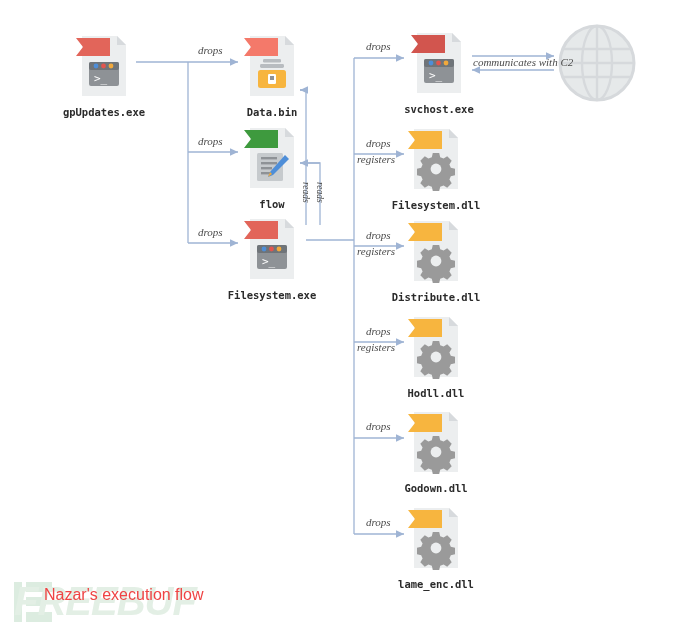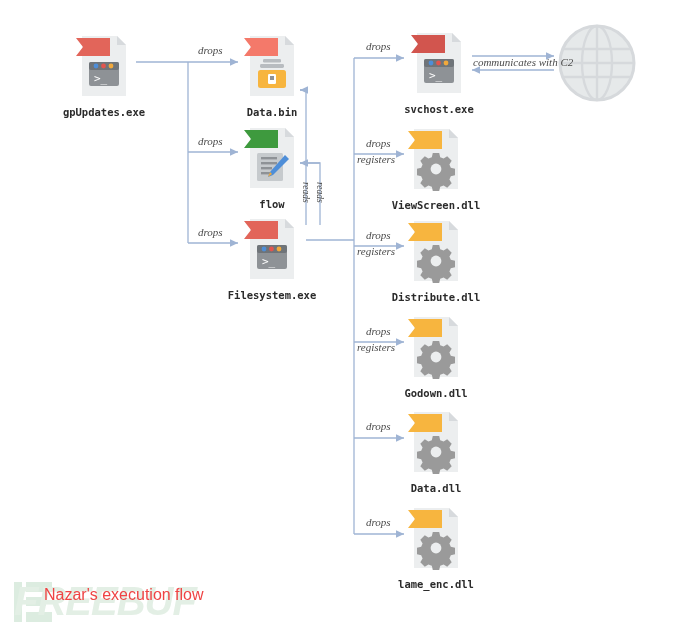--- a/index.html
+++ b/index.html
@@ -191,21 +191,21 @@
       <svg viewBox="0 0 56 68" width="56" height="68">
         <path d="M6,4 H41 L50,13 V64 H6 Z" fill="#eceeef"></path>
         <path d="M41,4 L50,13 H41 Z" fill="#d7dadd"></path>
         <path d="M0,6 H34 V24 H0 L7,15 Z" fill="#f7b53f"></path>
         <g fill="#9a9a9a" transform="translate(28,44)">
           <path d="M-3.2,-16 h6.4 l1,4.2 3.4,1.4 3.6,-2.3 4.5,4.5 -2.3,3.6 1.4,3.4 4.2,1 v6.4 l-4.2,1 -1.4,3.4 2.3,3.6 -4.5,4.5 -3.6,-2.3 -3.4,1.4 -1,4.2 h-6.4 l-1,-4.2 -3.4,-1.4 -3.6,2.3 -4.5,-4.5 2.3,-3.6 -1.4,-3.4 -4.2,-1 v-6.4 l4.2,-1 1.4,-3.4 -2.3,-3.6 4.5,-4.5 3.6,2.3 3.4,-1.4 z"></path>
         </g>
         <circle cx="28" cy="44" r="5.4" fill="#eceeef"></circle>
       </svg>
     </div>
-    <div class="nodelabel">ViewScreen.dll</div>
+    <div class="nodelabel">Filesystem.dll</div>
   </div>
 
   <div class="node" style="left:436px;top:251px;">
     <div class="fileicon">
       <svg viewBox="0 0 56 68" width="56" height="68">
         <path d="M6,4 H41 L50,13 V64 H6 Z" fill="#eceeef"></path>
         <path d="M41,4 L50,13 H41 Z" fill="#d7dadd"></path>
         <path d="M0,6 H34 V24 H0 L7,15 Z" fill="#f7b53f"></path>
         <g fill="#9a9a9a" transform="translate(28,44)">
           <path d="M-3.2,-16 h6.4 l1,4.2 3.4,1.4 3.6,-2.3 4.5,4.5 -2.3,3.6 1.4,3.4 4.2,1 v6.4 l-4.2,1 -1.4,3.4 2.3,3.6 -4.5,4.5 -3.6,-2.3 -3.4,1.4 -1,4.2 h-6.4 l-1,-4.2 -3.4,-1.4 -3.6,2.3 -4.5,-4.5 2.3,-3.6 -1.4,-3.4 -4.2,-1 v-6.4 l4.2,-1 1.4,-3.4 -2.3,-3.6 4.5,-4.5 3.6,2.3 3.4,-1.4 z"></path>
@@ -221,36 +221,36 @@
       <svg viewBox="0 0 56 68" width="56" height="68">
         <path d="M6,4 H41 L50,13 V64 H6 Z" fill="#eceeef"></path>
         <path d="M41,4 L50,13 H41 Z" fill="#d7dadd"></path>
         <path d="M0,6 H34 V24 H0 L7,15 Z" fill="#f7b53f"></path>
         <g fill="#9a9a9a" transform="translate(28,44)">
           <path d="M-3.2,-16 h6.4 l1,4.2 3.4,1.4 3.6,-2.3 4.5,4.5 -2.3,3.6 1.4,3.4 4.2,1 v6.4 l-4.2,1 -1.4,3.4 2.3,3.6 -4.5,4.5 -3.6,-2.3 -3.4,1.4 -1,4.2 h-6.4 l-1,-4.2 -3.4,-1.4 -3.6,2.3 -4.5,-4.5 2.3,-3.6 -1.4,-3.4 -4.2,-1 v-6.4 l4.2,-1 1.4,-3.4 -2.3,-3.6 4.5,-4.5 3.6,2.3 3.4,-1.4 z"></path>
         </g>
         <circle cx="28" cy="44" r="5.4" fill="#eceeef"></circle>
       </svg>
     </div>
+    <div class="nodelabel">Hodll.dll</div>
+  </div>
+
+  <div class="node" style="left:436px;top:442px;">
+    <div class="fileicon">
+      <svg viewBox="0 0 56 68" width="56" height="68">
+        <path d="M6,4 H41 L50,13 V64 H6 Z" fill="#eceeef"></path>
+        <path d="M41,4 L50,13 H41 Z" fill="#d7dadd"></path>
+        <path d="M0,6 H34 V24 H0 L7,15 Z" fill="#f7b53f"></path>
+        <g fill="#9a9a9a" transform="translate(28,44)">
+          <path d="M-3.2,-16 h6.4 l1,4.2 3.4,1.4 3.6,-2.3 4.5,4.5 -2.3,3.6 1.4,3.4 4.2,1 v6.4 l-4.2,1 -1.4,3.4 2.3,3.6 -4.5,4.5 -3.6,-2.3 -3.4,1.4 -1,4.2 h-6.4 l-1,-4.2 -3.4,-1.4 -3.6,2.3 -4.5,-4.5 2.3,-3.6 -1.4,-3.4 -4.2,-1 v-6.4 l4.2,-1 1.4,-3.4 -2.3,-3.6 4.5,-4.5 3.6,2.3 3.4,-1.4 z"></path>
+        </g>
+        <circle cx="28" cy="44" r="5.4" fill="#eceeef"></circle>
+      </svg>
+    </div>
     <div class="nodelabel">Godown.dll</div>
-  </div>
-
-  <div class="node" style="left:436px;top:442px;">
-    <div class="fileicon">
-      <svg viewBox="0 0 56 68" width="56" height="68">
-        <path d="M6,4 H41 L50,13 V64 H6 Z" fill="#eceeef"></path>
-        <path d="M41,4 L50,13 H41 Z" fill="#d7dadd"></path>
-        <path d="M0,6 H34 V24 H0 L7,15 Z" fill="#f7b53f"></path>
-        <g fill="#9a9a9a" transform="translate(28,44)">
-          <path d="M-3.2,-16 h6.4 l1,4.2 3.4,1.4 3.6,-2.3 4.5,4.5 -2.3,3.6 1.4,3.4 4.2,1 v6.4 l-4.2,1 -1.4,3.4 2.3,3.6 -4.5,4.5 -3.6,-2.3 -3.4,1.4 -1,4.2 h-6.4 l-1,-4.2 -3.4,-1.4 -3.6,2.3 -4.5,-4.5 2.3,-3.6 -1.4,-3.4 -4.2,-1 v-6.4 l4.2,-1 1.4,-3.4 -2.3,-3.6 4.5,-4.5 3.6,2.3 3.4,-1.4 z"></path>
-        </g>
-        <circle cx="28" cy="44" r="5.4" fill="#eceeef"></circle>
-      </svg>
-    </div>
-    <div class="nodelabel">Data.dll</div>
   </div>
 
   <div class="node" style="left:436px;top:538px;">
     <div class="fileicon">
       <svg viewBox="0 0 56 68" width="56" height="68">
         <path d="M6,4 H41 L50,13 V64 H6 Z" fill="#eceeef"></path>
         <path d="M41,4 L50,13 H41 Z" fill="#d7dadd"></path>
         <path d="M0,6 H34 V24 H0 L7,15 Z" fill="#f7b53f"></path>
         <g fill="#9a9a9a" transform="translate(28,44)">
           <path d="M-3.2,-16 h6.4 l1,4.2 3.4,1.4 3.6,-2.3 4.5,4.5 -2.3,3.6 1.4,3.4 4.2,1 v6.4 l-4.2,1 -1.4,3.4 2.3,3.6 -4.5,4.5 -3.6,-2.3 -3.4,1.4 -1,4.2 h-6.4 l-1,-4.2 -3.4,-1.4 -3.6,2.3 -4.5,-4.5 2.3,-3.6 -1.4,-3.4 -4.2,-1 v-6.4 l4.2,-1 1.4,-3.4 -2.3,-3.6 4.5,-4.5 3.6,2.3 3.4,-1.4 z"></path>

